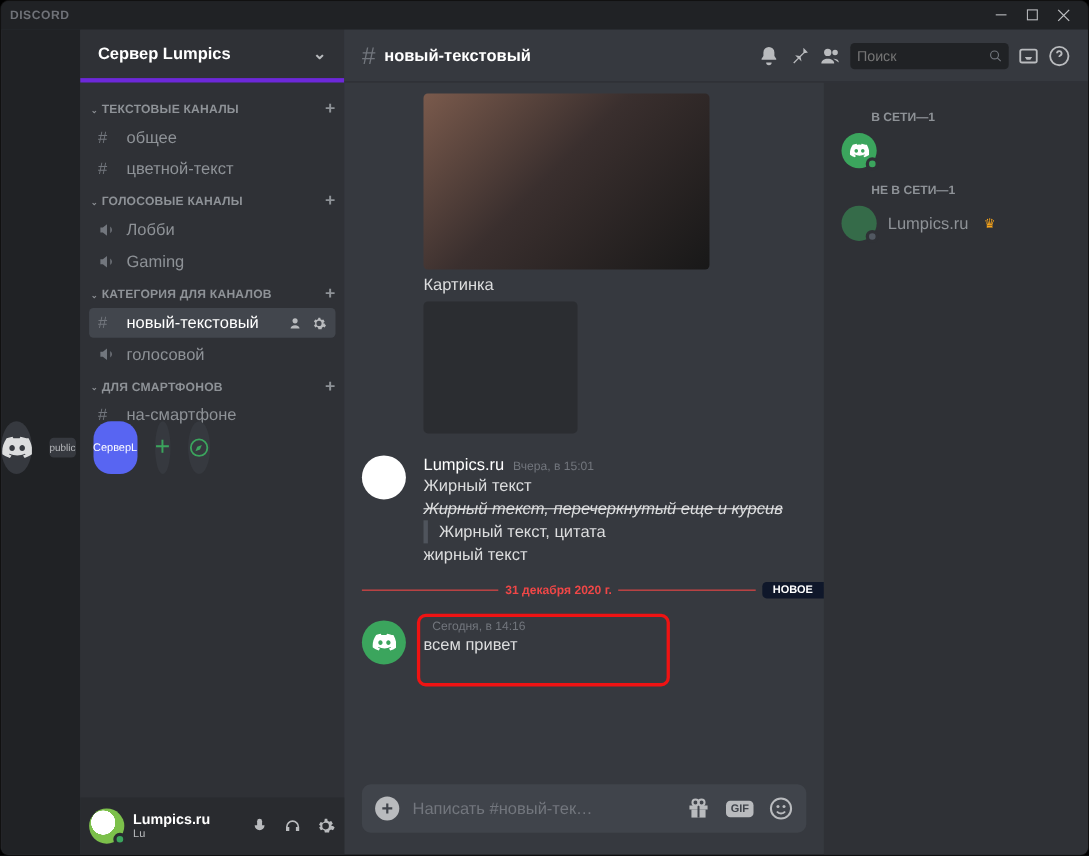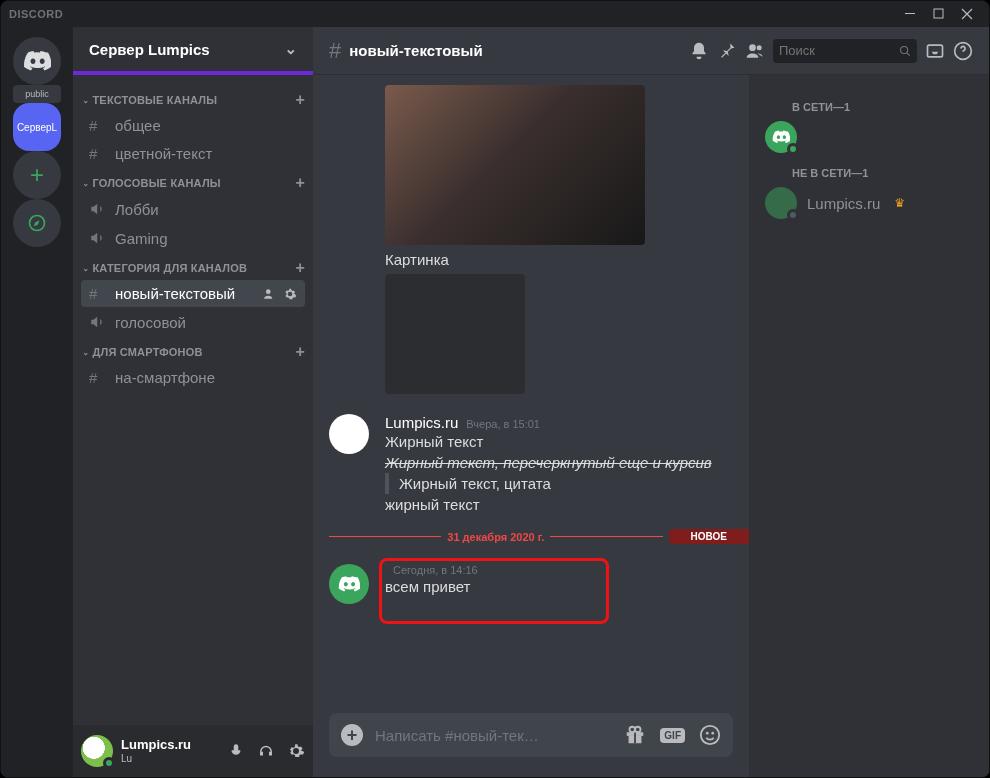--- a/index.html
+++ b/index.html
@@ -2,21 +2,21 @@
 <html><head>
 <meta charset="utf-8">
 <style>
 * { margin:0; padding:0; box-sizing:border-box; font-family:"Whitney","Helvetica Neue",Helvetica,Arial,sans-serif; }
 body { background:#000; display:flex; align-items:center; justify-content:center; height:100vh; }
 .frame { width:990px; height:778px; background:#202225; border:1px solid #111; border-radius:8px; overflow:hidden; display:flex; flex-direction:column; position:relative; }
 .titlebar { height:26px; background:#202225; display:flex; align-items:center; padding:0 8px; color:#6f7278; font-size:11px; font-weight:bold; letter-spacing:0.5px; }
 .titlebar .spacer{flex:1;}
 .winbtn{width:28px;height:22px;display:flex;align-items:center;justify-content:center;color:#b9bbbe;cursor:pointer;}
 .app { flex:1; display:flex; min-height:0; background:#36393f; }
-.guilds { width:72px; background:#202225; display:flex; flex-direction:column; align-items:center; padding-top:10px; gap:0; }
+.guilds { width:72px; background:#202225; display:flex; flex-direction:row; align-items:center; padding-top:10px; gap:16px; }
 .guild-item{width:48px;height:48px;border-radius:50%;background:#36393f;display:flex;align-items:center;justify-content:center;color:#dcddde;cursor:pointer;position:relative;}
 .guild-item.home svg{width:28px;height:28px;}
 .guild-public{background:#36393f;width:48px;height:18px;border-radius:4px;font-size:9px;color:#b9bbbe;display:flex;align-items:center;justify-content:center;}
 .guild-item.active{border-radius:16px;background:#5865f2;color:#fff;font-size:10px;font-weight:500;}
 .guild-item.add{color:#3ba55d;font-size:24px;}
 .guild-item.explore{color:#3ba55d;}
 .sidebar { width:240px; background:#2f3136; display:flex; flex-direction:column; }
 .server-header{height:48px;border-bottom:4px solid #6d28d9;display:flex;align-items:center;padding:0 16px;color:#fff;font-weight:600;font-size:15px;cursor:pointer;}
 .server-header .chev{margin-left:auto;color:#b9bbbe;}
 .channels{flex:1;overflow-y:auto;padding-top:10px;}
@@ -57,21 +57,21 @@
 .msg .name{color:#fff;font-weight:500;font-size:15px;}
 .msg .time{color:#72767d;font-size:11px;}
 .msg .line{color:#dcddde;font-size:15px;line-height:1.4;}
 .bold{font-weight:400;}
 .strike{text-decoration:line-through;}
 .ital{font-style:italic;}
 .quote{border-left:4px solid #4f545c;padding-left:10px;}
 .divider{display:flex;align-items:center;margin:14px 0 4px 0;gap:6px;}
 .divider .ln{flex:1;height:1px;background:#f04747;}
 .divider .dtxt{color:#f04747;font-size:11px;font-weight:600;}
-.divider .new{background:#7f1d1d;color:#fff;font-size:10px;font-weight:700;border-radius:4px 0 0 4px;padding:2px 22px;margin-right:-16px;}
+.divider .new{background:#0f172a;color:#fff;font-size:10px;font-weight:700;border-radius:4px 0 0 4px;padding:2px 10px;margin-right:-16px;}
 .highlight{position:relative;}
 .highlight .box{position:absolute;top:-6px;left:50px;width:230px;height:66px;border:3px solid #ef1313;border-radius:8px;pointer-events:none;}
 .msg.small .av{background:#3ba55d;display:flex;align-items:center;justify-content:center;}
 .msg.small .av svg{width:22px;height:22px;color:#fff;}
 .composer{padding:0 16px 20px 16px;}
 .composer .bar{background:#40444b;border-radius:8px;height:44px;display:flex;align-items:center;padding:0 12px;gap:12px;color:#b9bbbe;}
 .composer .plus{width:22px;height:22px;border-radius:50%;background:#b9bbbe;color:#40444b;display:flex;align-items:center;justify-content:center;font-size:18px;font-weight:bold;cursor:pointer;}
 .composer .ph{flex:1;color:#72767d;font-size:15px;white-space:nowrap;overflow:hidden;text-overflow:ellipsis;}
 .composer .right{display:flex;gap:14px;align-items:center;}
 .gif-badge{background:#b9bbbe;color:#40444b;font-size:10px;font-weight:800;border-radius:4px;padding:2px 4px;}

